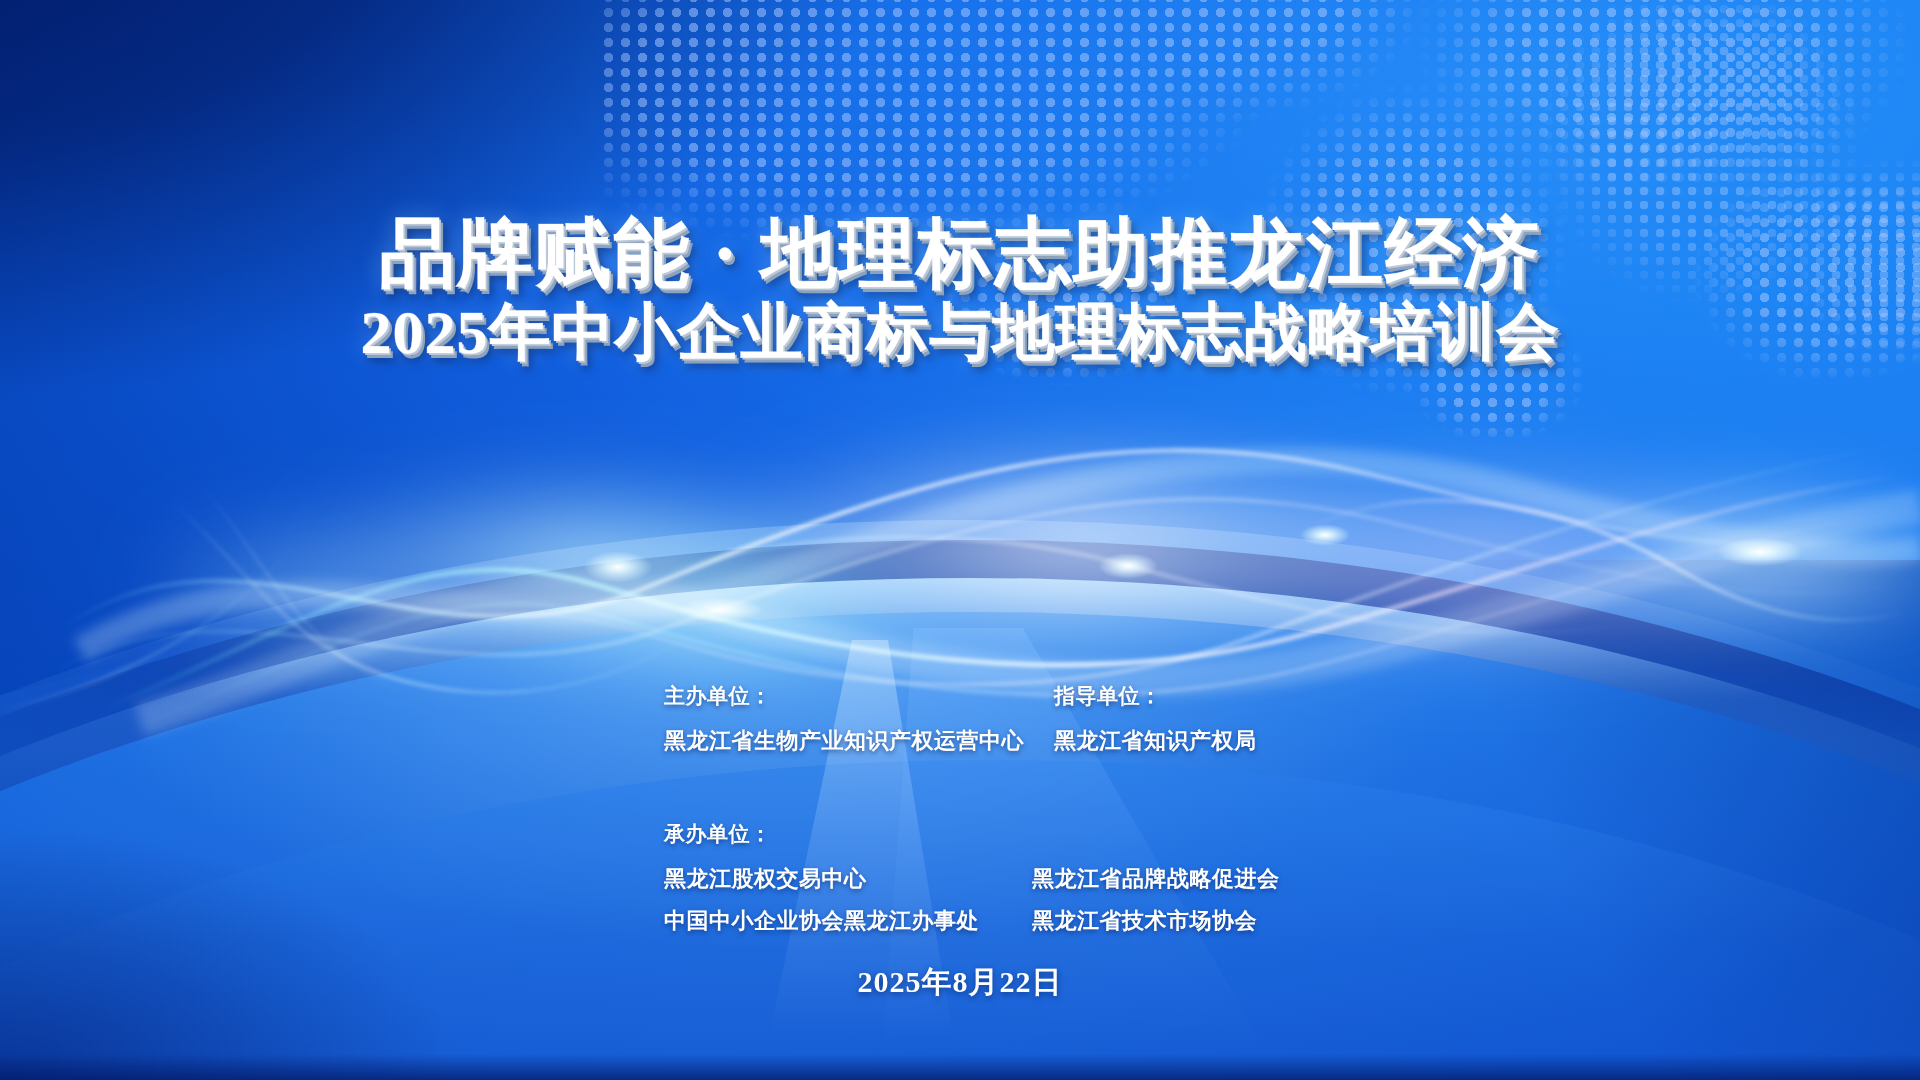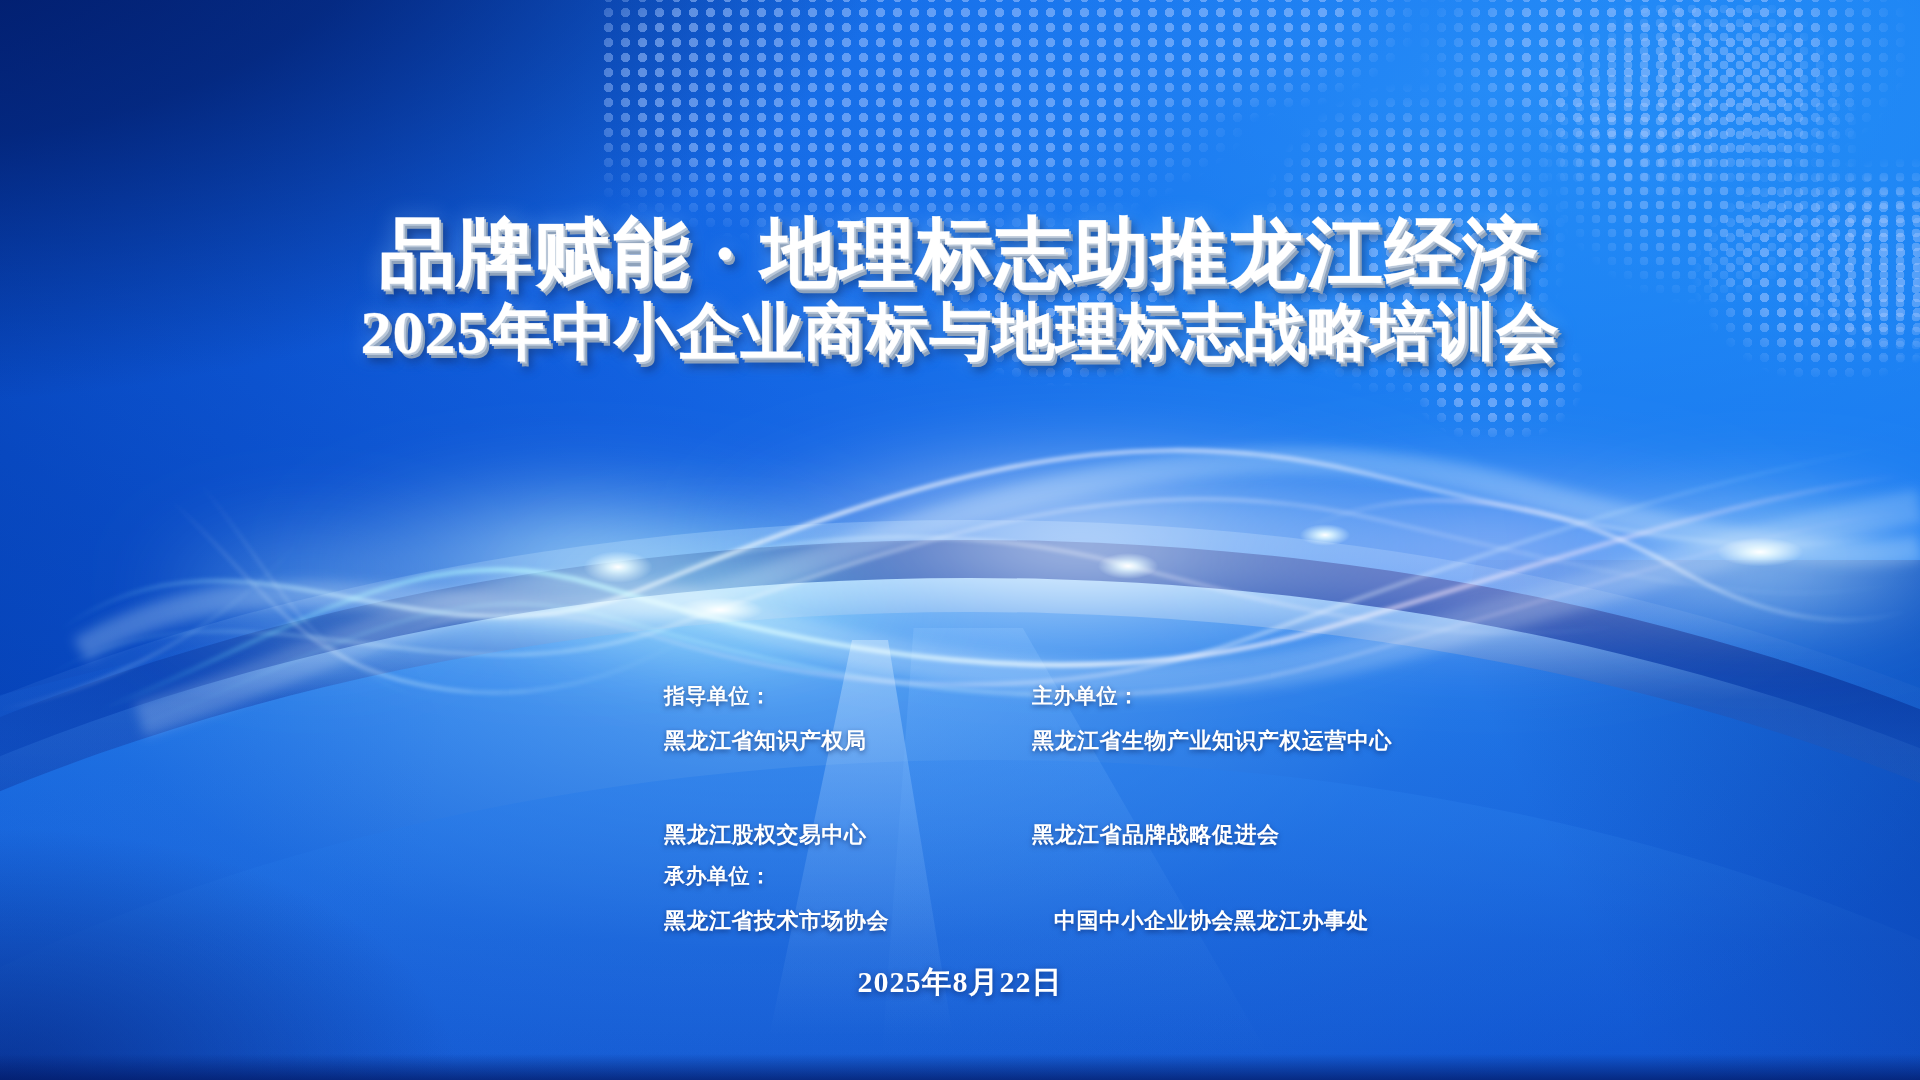--- a/index.html
+++ b/index.html
@@ -325,54 +325,54 @@
   <div class="content">
 
     <div class="title-wrap">
       <span class="title-line l1">品牌赋能 · 地理标志助推龙江经济</span>
       <span class="title-line l2">2025年中小企业商标与地理标志战略培训会</span>
     </div>
 
     <div class="orgs">
 
       <div class="org-row">
+        <div class="org-col wide">
+          <div class="org-head">主办单位：</div>
+          <div class="org-name">黑龙江省生物产业知识产权运营中心</div>
+        </div>
         <div class="org-col">
           <div class="org-head">指导单位：</div>
           <div class="org-name">黑龙江省知识产权局</div>
         </div>
-        <div class="org-col wide">
-          <div class="org-head">主办单位：</div>
-          <div class="org-name">黑龙江省生物产业知识产权运营中心</div>
-        </div>
       </div>
 
       <div class="block-gap"></div>
+
+      <div class="org-row">
+        <div class="org-col">
+          <div class="org-head">承办单位：</div>
+        </div>
+      </div>
 
       <div class="org-row">
         <div class="org-col">
           <div class="org-name">黑龙江股权交易中心</div>
         </div>
         <div class="org-col wide">
           <div class="org-name">黑龙江省品牌战略促进会</div>
         </div>
       </div>
 
       <div class="org-row">
         <div class="org-col">
-          <div class="org-head">承办单位：</div>
-        </div>
-      </div>
-
-      <div class="org-row">
+          <div class="org-name">中国中小企业协会黑龙江办事处</div>
+        </div>
         <div class="org-col wide">
           <div class="org-name">黑龙江省技术市场协会</div>
         </div>
-        <div class="org-col">
-          <div class="org-name">中国中小企业协会黑龙江办事处</div>
-        </div>
       </div>
 
     </div>
 
     <div class="date">2025年8月22日</div>
 
   </div>
 
   <div class="bottom-strip"></div>
 </div>

